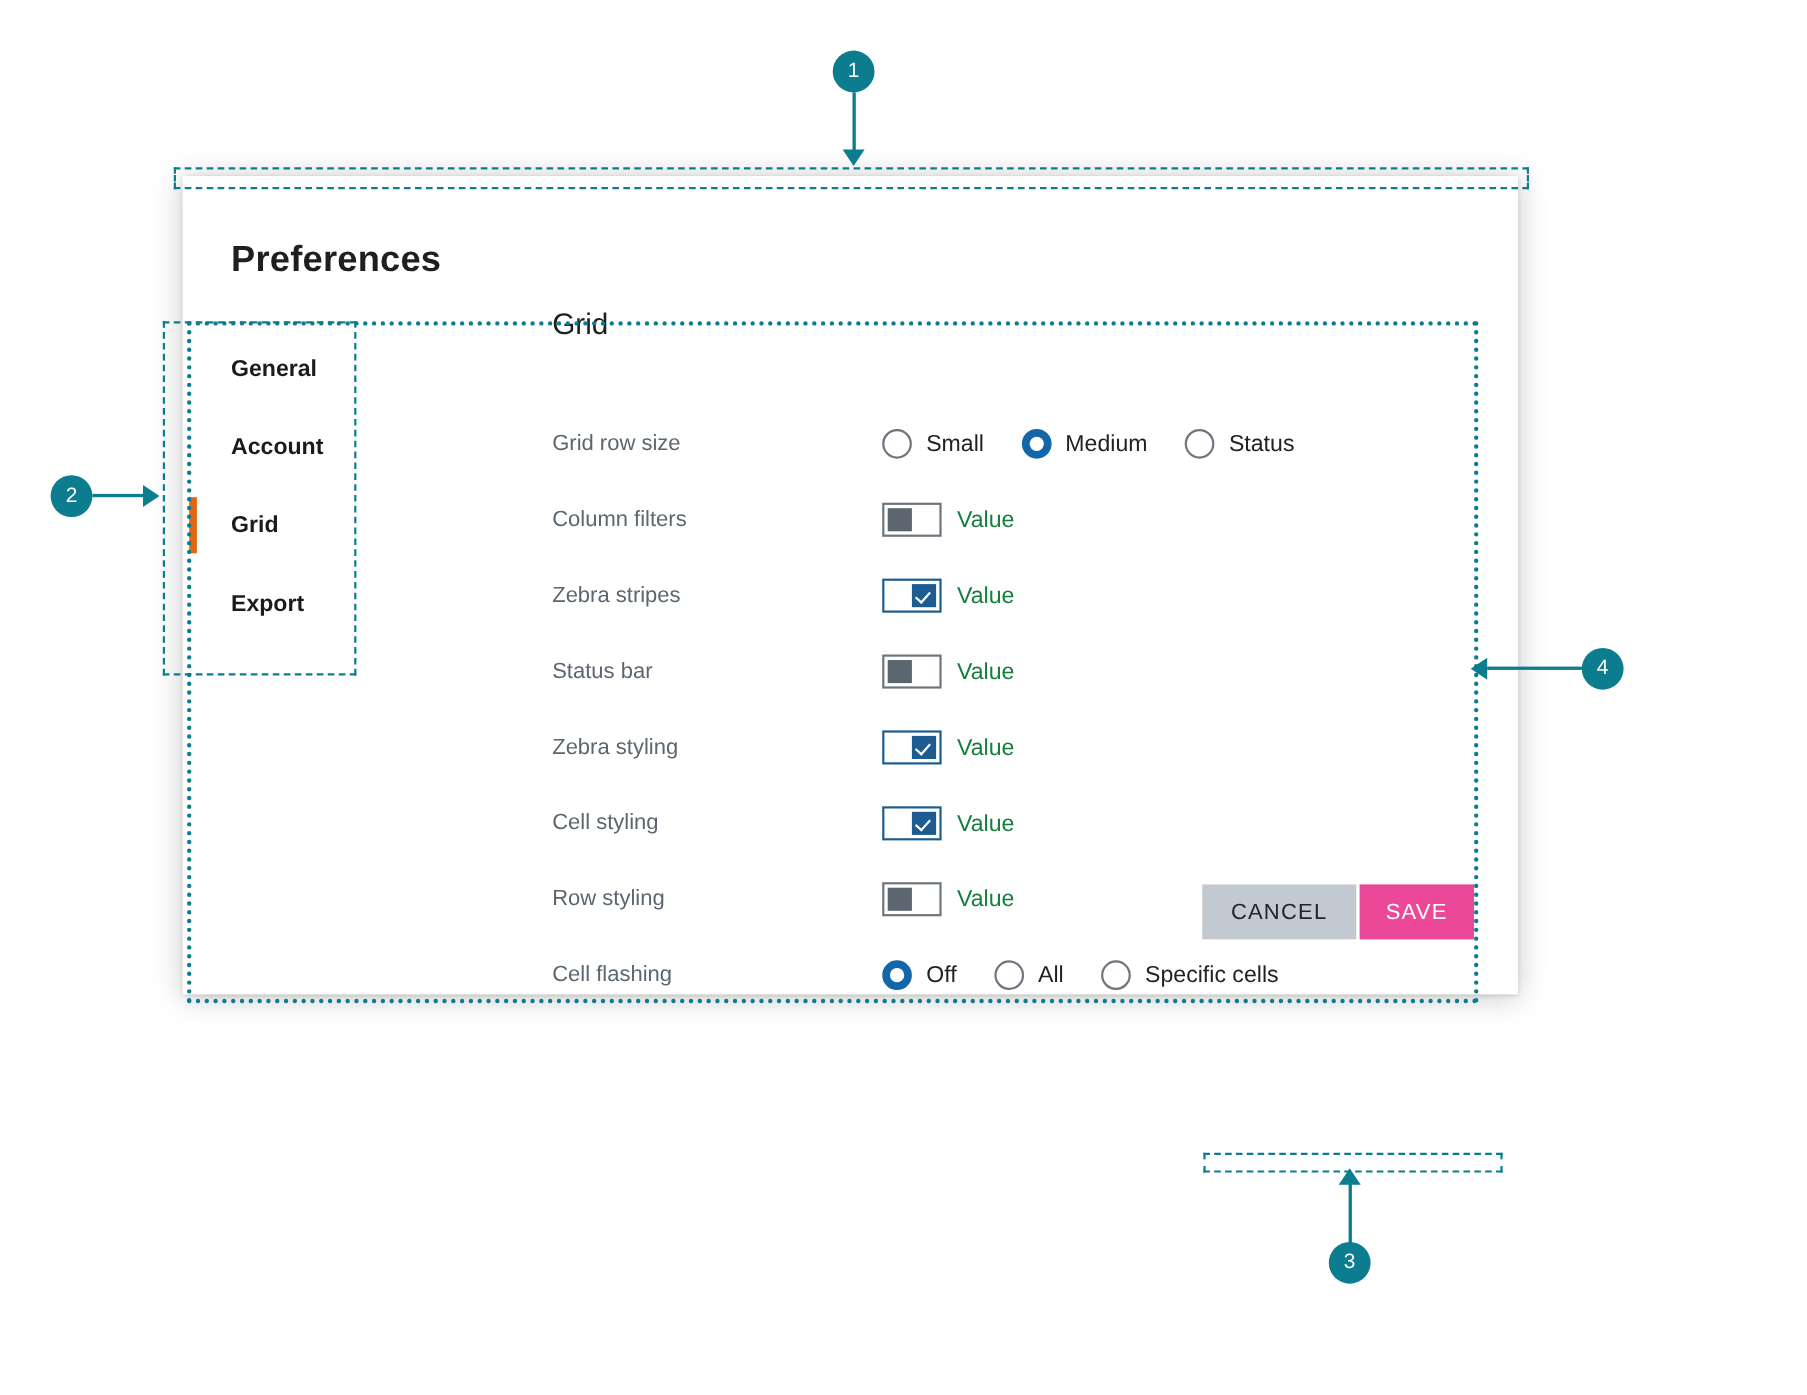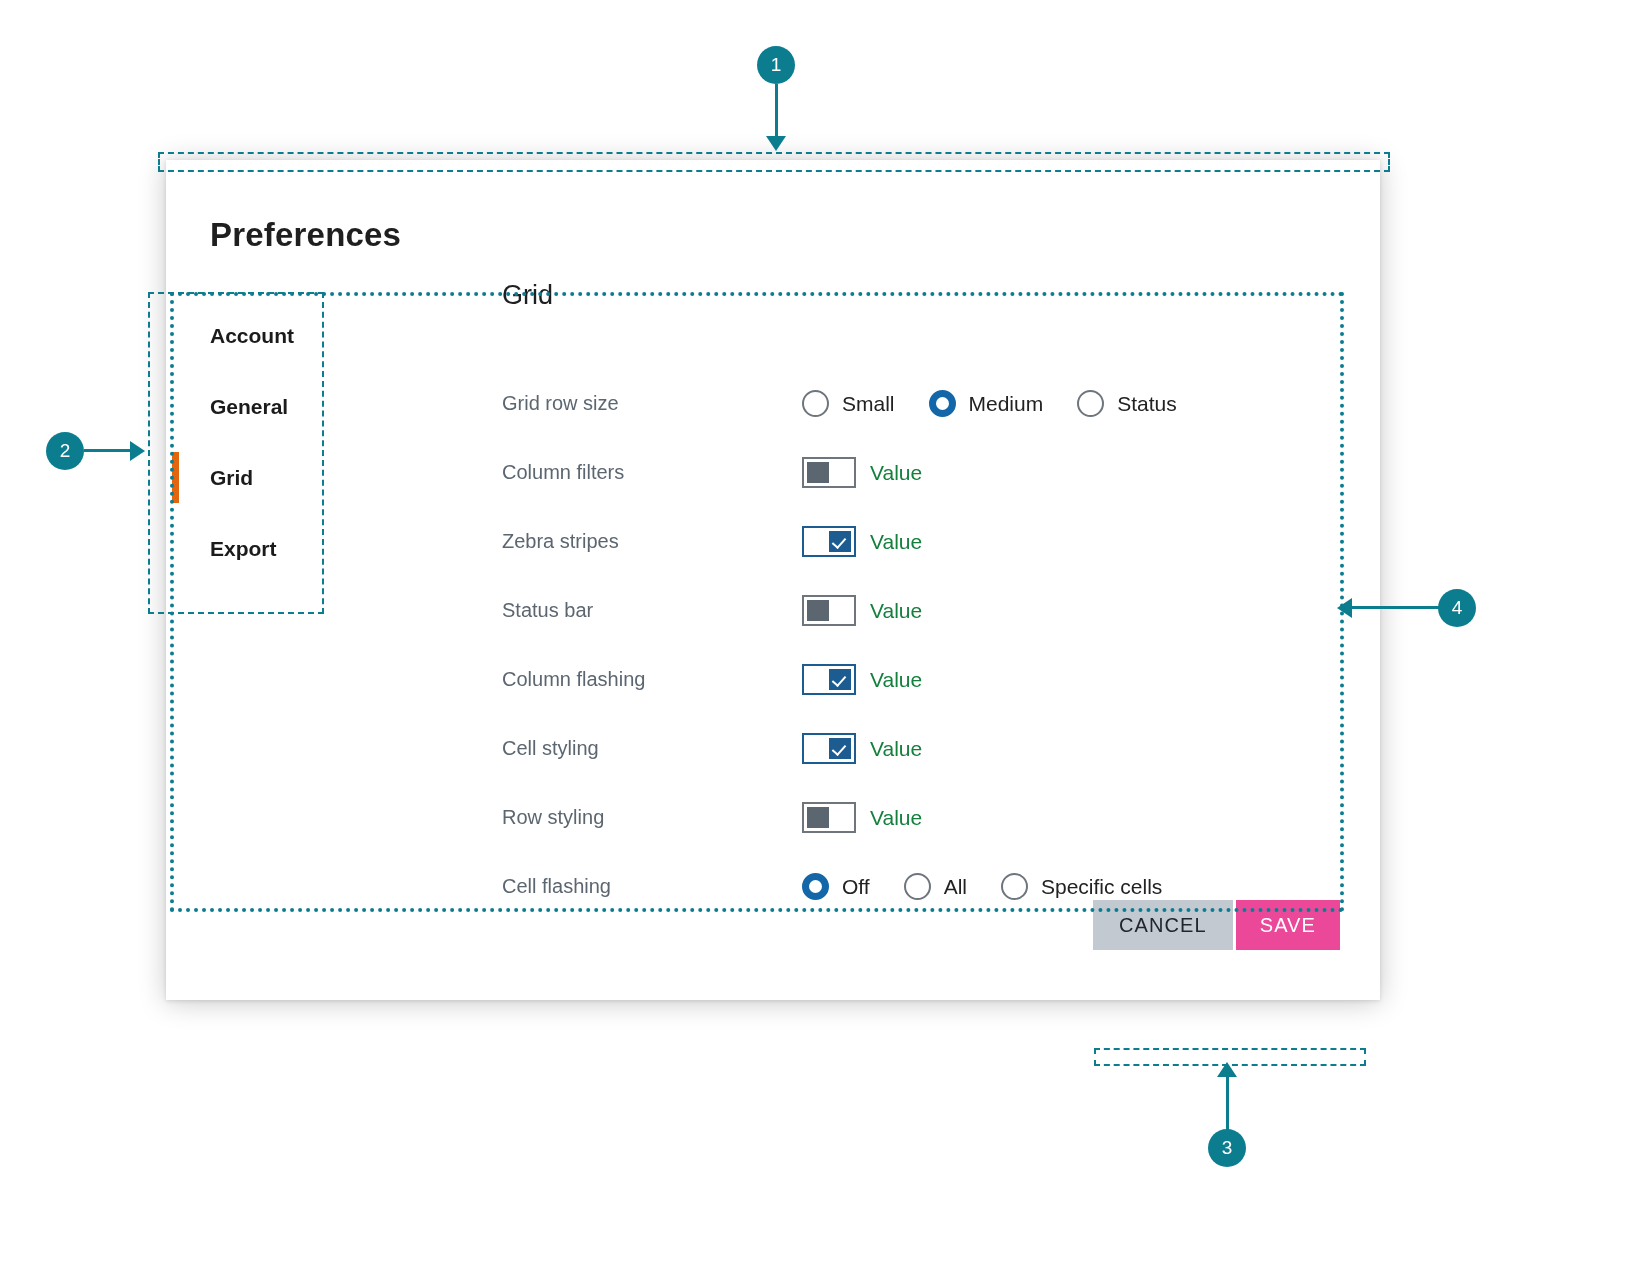--- a/index.html
+++ b/index.html
@@ -6,21 +6,21 @@
   body{
     width:1643px;height:1268px;position:relative;overflow:hidden;
     background:#ffffff;
     font-family:"Liberation Sans","DejaVu Sans",sans-serif;
     -webkit-font-smoothing:antialiased;
   }
   .stage{position:absolute;inset:0;}
 
   
   .dialog{
-    position:absolute;left:166px;top:160px;width:1214px;height:840px;
+    position:absolute;left:166px;top:160px;width:1214px;height:744px;
     background:#ffffff;
     box-shadow:0 2px 26px rgba(0,0,0,.22), 0 1px 4px rgba(0,0,0,.12);
   }
   .dialog-title{
     position:absolute;left:44px;top:56px;
     font-size:33px;font-weight:bold;color:#1f1f1f;letter-spacing:.2px;
     white-space:nowrap;
   }
 
   
@@ -124,25 +124,25 @@
 
 <div class="stage">
 
   <div class="dialog">
 
     <div class="dialog-title">Preferences</div>
 
     <div class="sidebar">
       <div class="nav-item">
         
-        <span>Account</span>
+        <span>General</span>
       </div>
       <div class="nav-item">
         
-        <span>General</span>
+        <span>Account</span>
       </div>
       <div class="nav-item active">
         <span class="bar"></span>
         <span>Grid</span>
       </div>
       <div class="nav-item">
         
         <span>Export</span>
       </div>
     </div>
@@ -198,21 +198,21 @@
           <div class="toggle-opt">
             <span class="toggle">
                 <span class="knob"></span>
               </span>
             <span class="toggle-label">Value</span>
           </div>
         </div>
       </div>
 
       <div class="field-row">
-        <div class="field-label">Column flashing</div>
+        <div class="field-label">Zebra styling</div>
         <div class="field-ctl">
           <div class="toggle-opt">
             <span class="toggle on">
                 <span class="knob"></span>
               </span>
             <span class="toggle-label">Value</span>
           </div>
         </div>
       </div>
 

